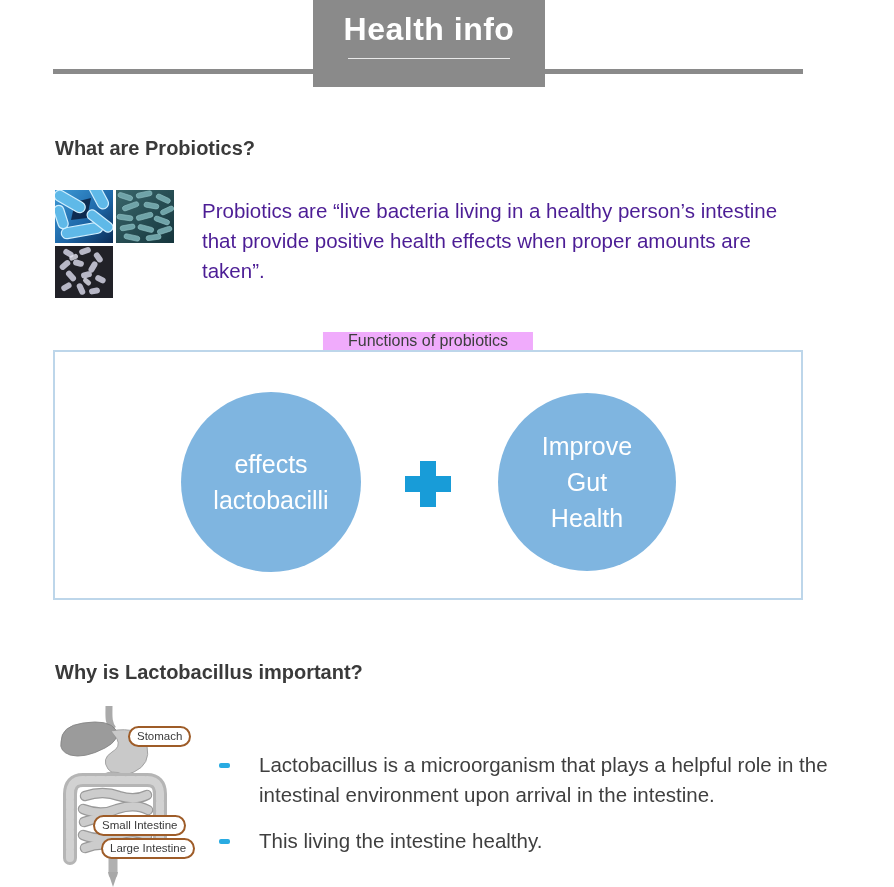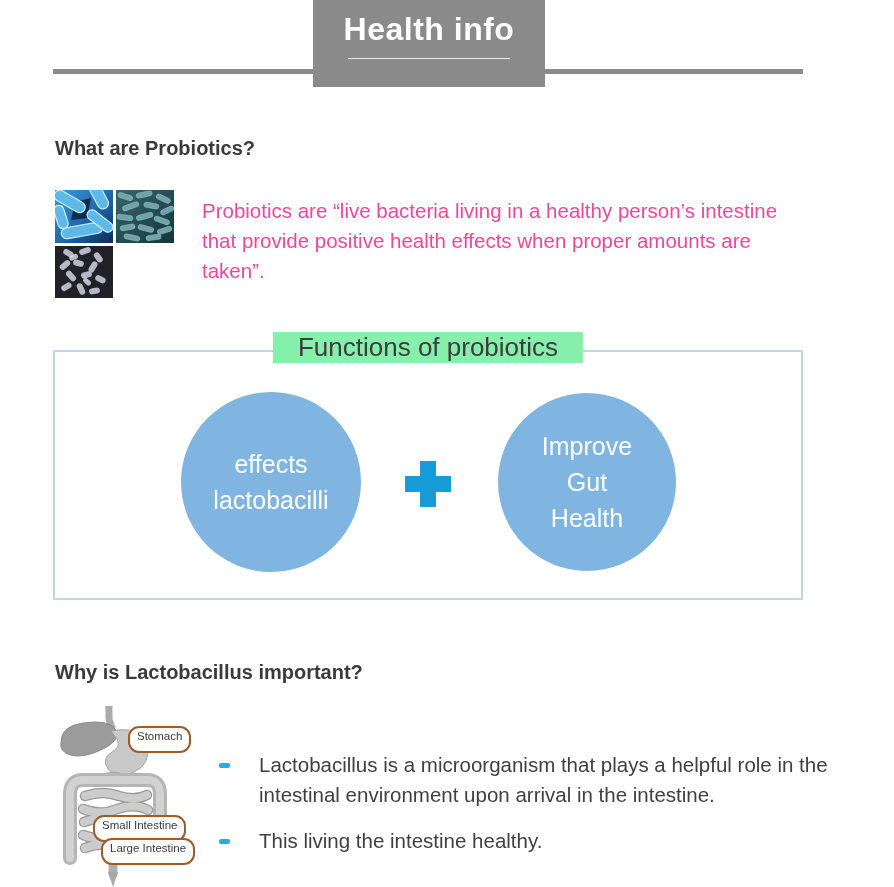--- a/index.html
+++ b/index.html
@@ -20,43 +20,43 @@
   .s2-heading { top:661px; }
 
   
   .bact { position:absolute; overflow:hidden; }
   .bact svg { display:block; width:100%; height:100%; }
   .bact1 { left:55px;  top:190px; width:58px; height:53px; }
   .bact2 { left:116px; top:190px; width:58px; height:53px; }
   .bact3 { left:55px;  top:246px; width:58px; height:52px; }
 
   .s1-paragraph { position:absolute; left:202px; top:196px; width:596px;
-                  font-size:20.5px; line-height:30px; color:#ec4899; }
+                  font-size:20.5px; line-height:30px; color:#4c1d95; }
 
   
   .functions-box { position:absolute; left:53px; top:350px; width:750px; height:250px;
                    border:2px solid #bdd6ea; }
   .functions-title { position:absolute; top:-20px; left:50%; transform:translateX(-50%);
-                     background:#86efac; padding:0 25px; white-space:nowrap;
-                     font-size:26px; color:#3d3d3d; }
+                     background:#f0abfc; padding:0 25px; white-space:nowrap;
+                     font-size:16px; color:#3d3d3d; }
 
   .circle { position:absolute; border-radius:50%; background:#7fb5e0; color:#ffffff;
             display:flex; flex-direction:column; align-items:center; justify-content:center;
             text-align:center; font-size:25px; line-height:36px; }
   .circle span { display:block; }
   .circle-left  { left:181px; top:392px; width:180px; height:180px; }
   .circle-right { left:498px; top:393px; width:178px; height:178px; }
   .plus-wrap { position:absolute; left:405px; top:461px; width:46px; height:46px; }
   .plus-wrap svg { display:block; width:100%; height:100%; }
 
   
   .diagram { position:absolute; left:55px; top:706px; width:140px; height:181px; }
   .diagram svg { display:block; width:140px; height:181px; }
   .organ-label { position:absolute; background:#ffffff; border:2px solid #9e5c28; border-radius:11px;
-                 font-size:11.5px; color:#3a3a3a; padding:1px 7px 8px 7px; white-space:nowrap; line-height:14px; }
+                 font-size:11.5px; color:#3a3a3a; padding:1px 7px 2px 7px; white-space:nowrap; line-height:14px; }
   .label-stomach { left:73px;  top:20px; }
   .label-small   { left:38px;  top:109px; }
   .label-large   { left:46px;  top:132px; }
 
   
   .bullets { position:absolute; left:219px; top:750px; width:630px; }
   .bullet { display:flex; align-items:flex-start; margin-bottom:16px;gap:20px; }
   .dash { flex:0 0 auto; width:11px; height:5px; border-radius:2px; background:#29abe2; margin:13px 9px 0 0; }
   .bullet-text { font-size:20.5px; line-height:30px; color:#3f3f3f; }
 </style>

